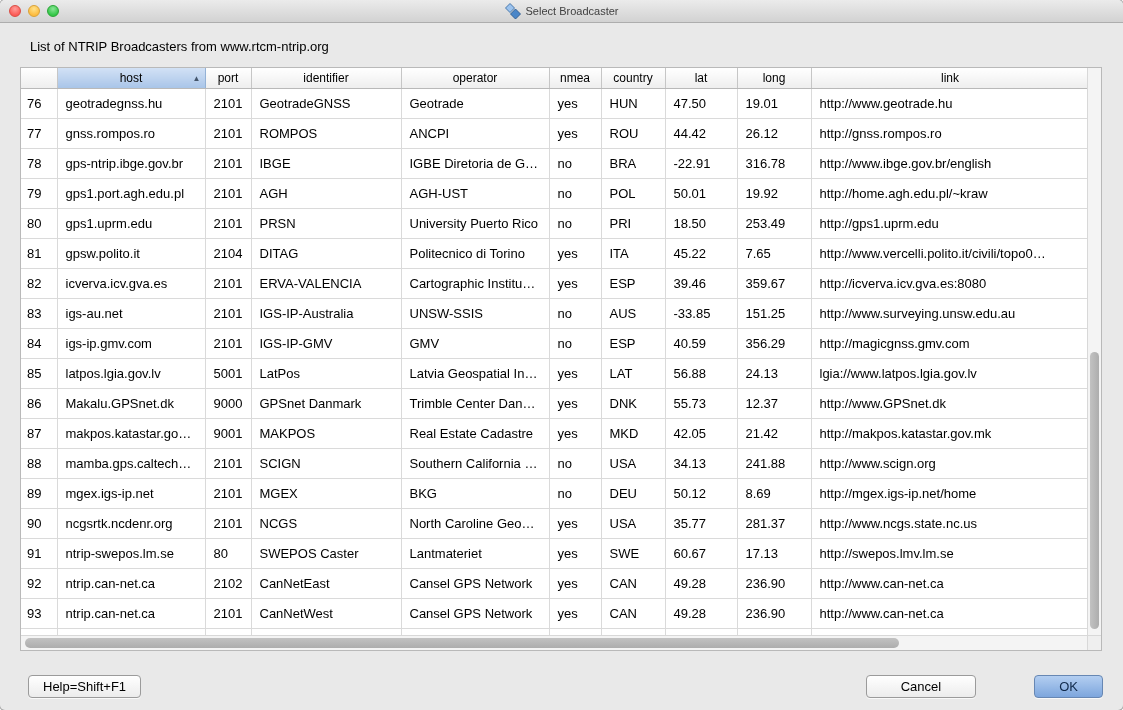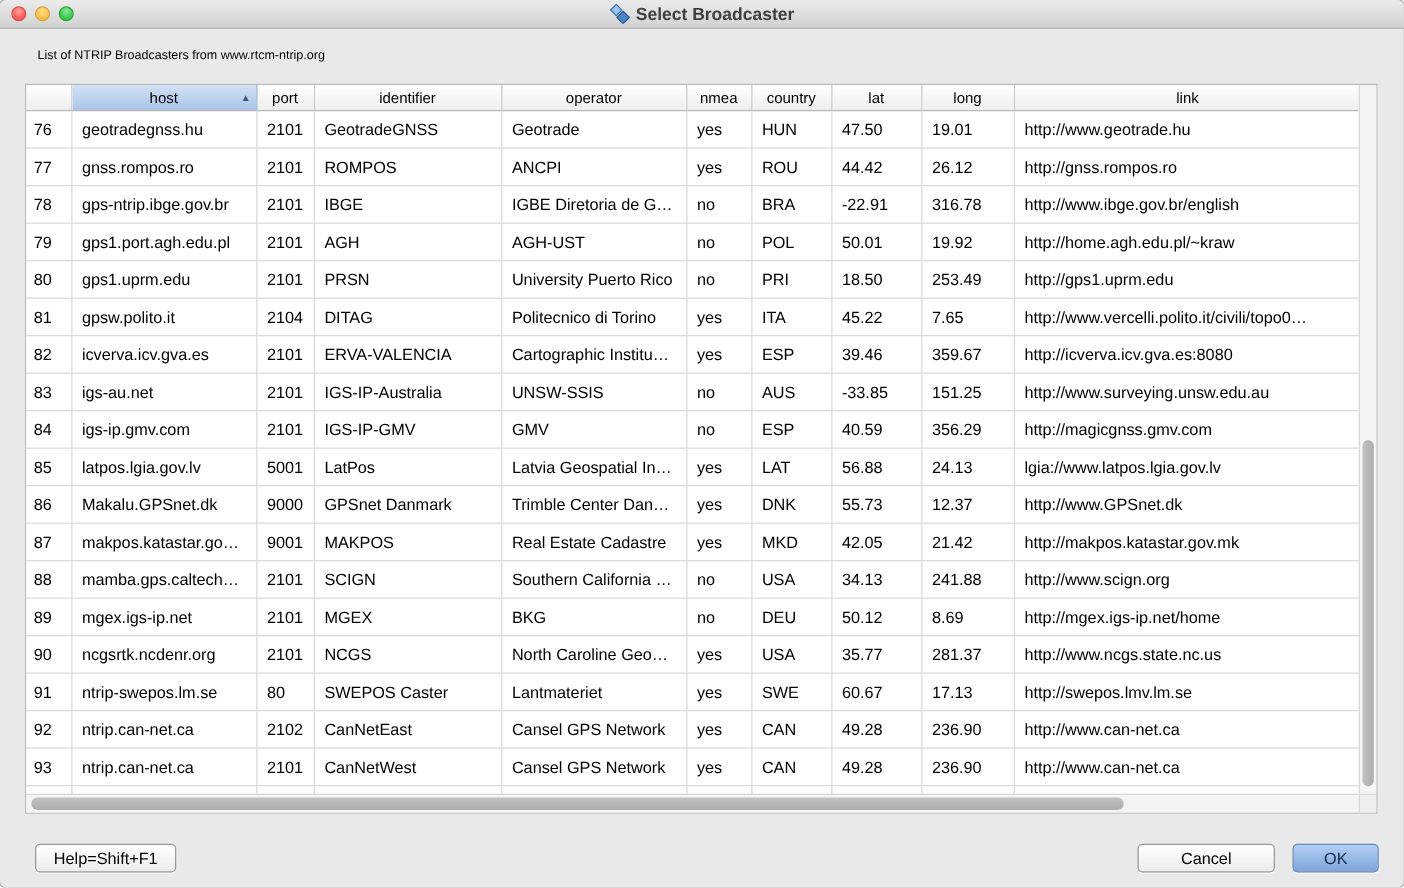--- a/index.html
+++ b/index.html
@@ -19,24 +19,24 @@
     border-bottom: 1px solid #adadad;
     position: relative;
     display: flex; align-items: center; justify-content: center;
   }
   .traffic-lights { position: absolute; left: 9px; top: 5px; display: flex; gap: 7px; }
   .tl { width: 12px; height: 12px; border-radius: 50%; display: inline-block; }
   .tl.red    { background: radial-gradient(circle at 50% 30%, #ff9d99, #fc5b57 70%); border: 1px solid #d94c44; }
   .tl.yellow { background: radial-gradient(circle at 50% 30%, #ffe28a, #fdbc40 70%); border: 1px solid #d8a138; }
   .tl.green  { background: radial-gradient(circle at 50% 30%, #8ae596, #33c748 70%); border: 1px solid #2aa436; }
   .title-wrap { display: flex; align-items: center; gap: 5px; }
-  .window-title { font-size: 14px; color: #3f3f3f; font-weight: bold; }
+  .window-title { font-size: 11px; color: #3f3f3f; }
   .app-icon { width: 16px; height: 16px; display: inline-block; }
   
-  .heading { margin: 16px 0 11px 30px; font-size: 10px; color: #000; }
+  .heading { margin: 16px 0 11px 30px; font-size: 13px; color: #000; }
   .table-area {
     position: absolute; left: 20px; top: 67px;
     width: 1082px; height: 584px;
     background: #ffffff;
     border: 1px solid #b9b9b9;
   }
   .table-viewport {
     position: absolute; left: 0; top: 0; right: 14px; bottom: 15px;
     overflow: hidden;
   }
@@ -106,20 +106,21 @@
     border: 1px solid #9b9b9b; border-radius: 4px;
     box-shadow: 0 1px 0 rgba(255,255,255,0.7);
   }
   .footer-right { display: flex; gap: 14px; }
   .btn.cancel { padding: 0 34px; }
   .btn.primary {
     padding: 0 24px;
     background: linear-gradient(#b3cef1, #7da6dd);
     border-color: #6787b3;
     color: #10294a;
+    margin-left: 44px;
   }
 </style>
 </head>
 <body>
 
 <div class="window">
 
   <div class="titlebar">
     <div class="traffic-lights">
       <span class="tl red"></span>

